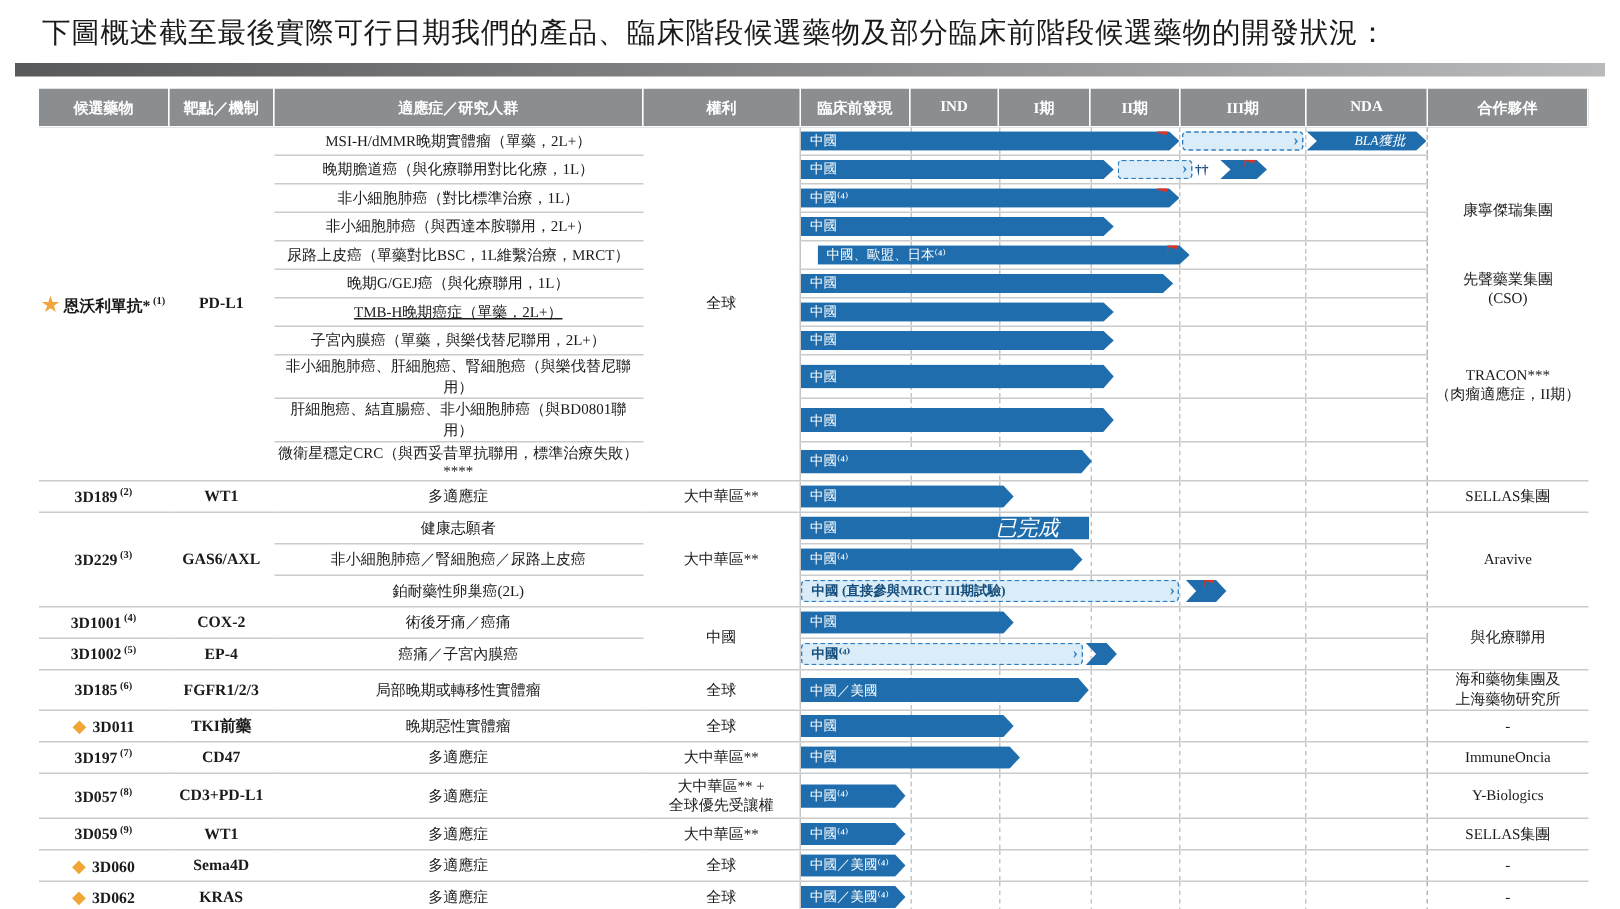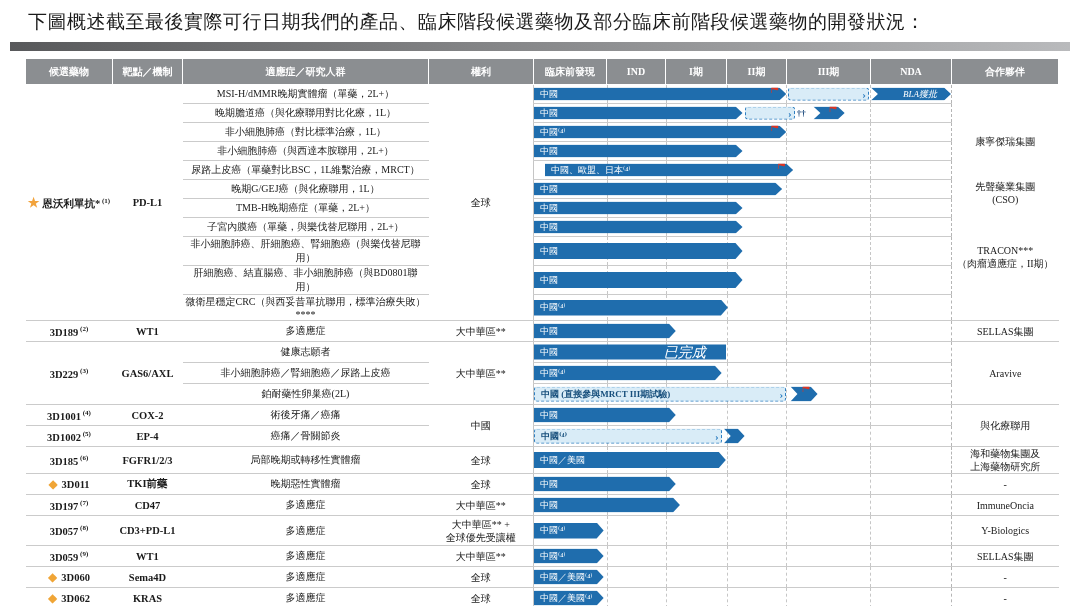--- a/index.html
+++ b/index.html
@@ -160,21 +160,21 @@
           <i class="grid" style="left: 17.46%;"></i>
           <i class="grid" style="left: 31.58%;"></i>
           <i class="grid" style="left: 46.17%;"></i>
           <i class="grid" style="left: 60.53%;"></i>
           <i class="grid" style="left: 80.62%;"></i>
           <div class="seg s" style="left: 0%; width: 59.5%;">
             <span class="lbl">中國</span>
           </div>
         </td>
       </tr>
-      <tr style="height: 19px;">
+      <tr style="height: 19px; text-decoration: underline;">
         <td class="ind">TMB-H晚期癌症（單藥，2L+）</td>
         <td class="track" colspan="6">
           <i class="grid" style="left: 17.46%;"></i>
           <i class="grid" style="left: 31.58%;"></i>
           <i class="grid" style="left: 46.17%;"></i>
           <i class="grid" style="left: 60.53%;"></i>
           <i class="grid" style="left: 80.62%;"></i>
           <div class="seg s" style="left: 0%; width: 50%;">
             <span class="lbl">中國</span>
           </div>
@@ -309,21 +309,21 @@
           <i class="grid" style="left: 80.62%;"></i>
           <div class="seg s" style="left: 0%; width: 34%;">
             <span class="lbl">中國</span>
           </div>
         </td>
         <td class="partner" rowspan="2">與化療聯用</td>
       </tr>
       <tr class="sec-start" style="height: 21px;">
         <td class="drug" rowspan="1"><span>3D1002</span><sup> (5)</sup></td>
         <td class="tgt" rowspan="1">EP-4</td>
-        <td class="ind">癌痛／骨關節炎</td>
+        <td class="ind">癌痛／子宮內膜癌</td>
         <td class="track" colspan="6">
           <i class="grid" style="left: 17.46%;"></i>
           <i class="grid" style="left: 31.58%;"></i>
           <i class="grid" style="left: 46.17%;"></i>
           <i class="grid" style="left: 60.53%;"></i>
           <i class="grid" style="left: 80.62%;"></i>
           <div class="seg d" style="left: 0%; width: 45%;">
             <span class="lbl">中國⁽⁴⁾</span>
           </div>
           <div class="seg s notch" style="left: 45.5%; width: 5%;"></div>

